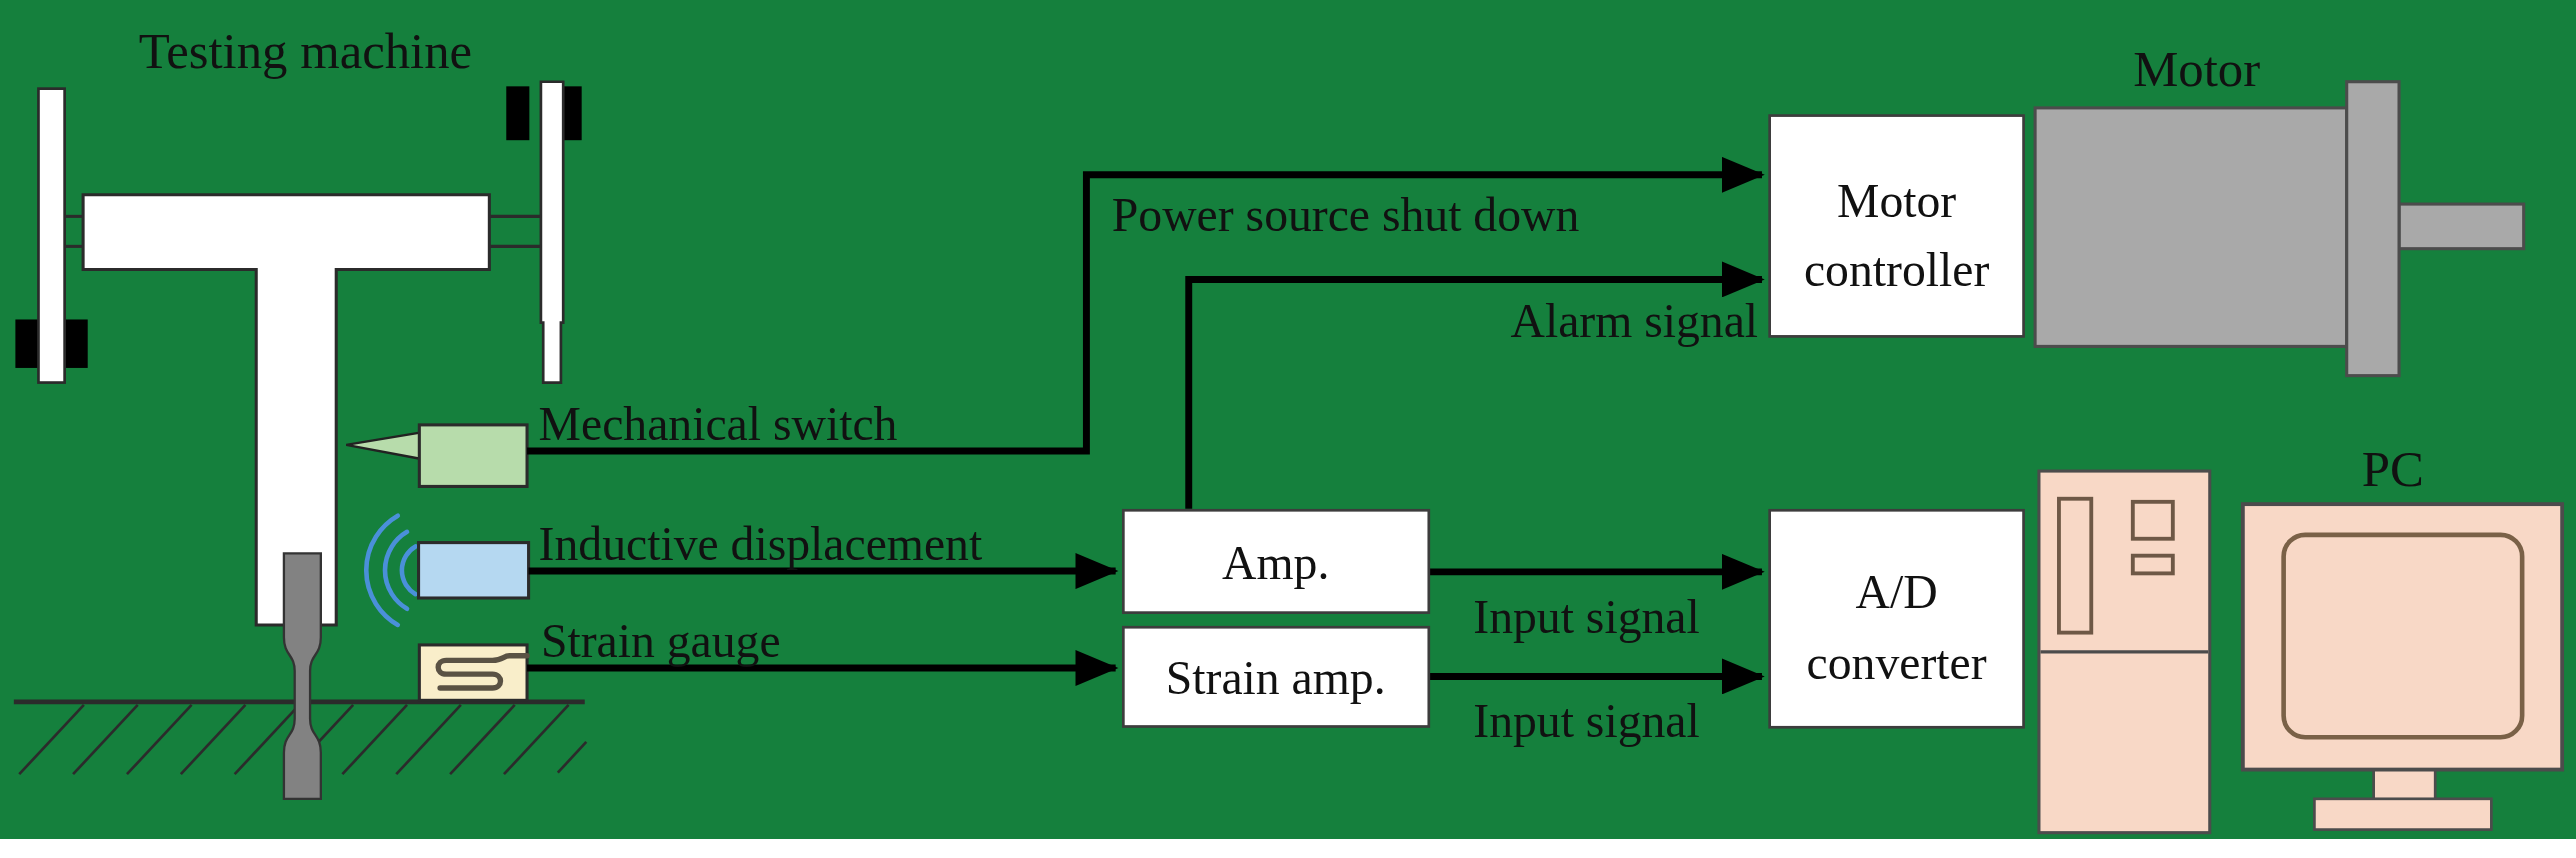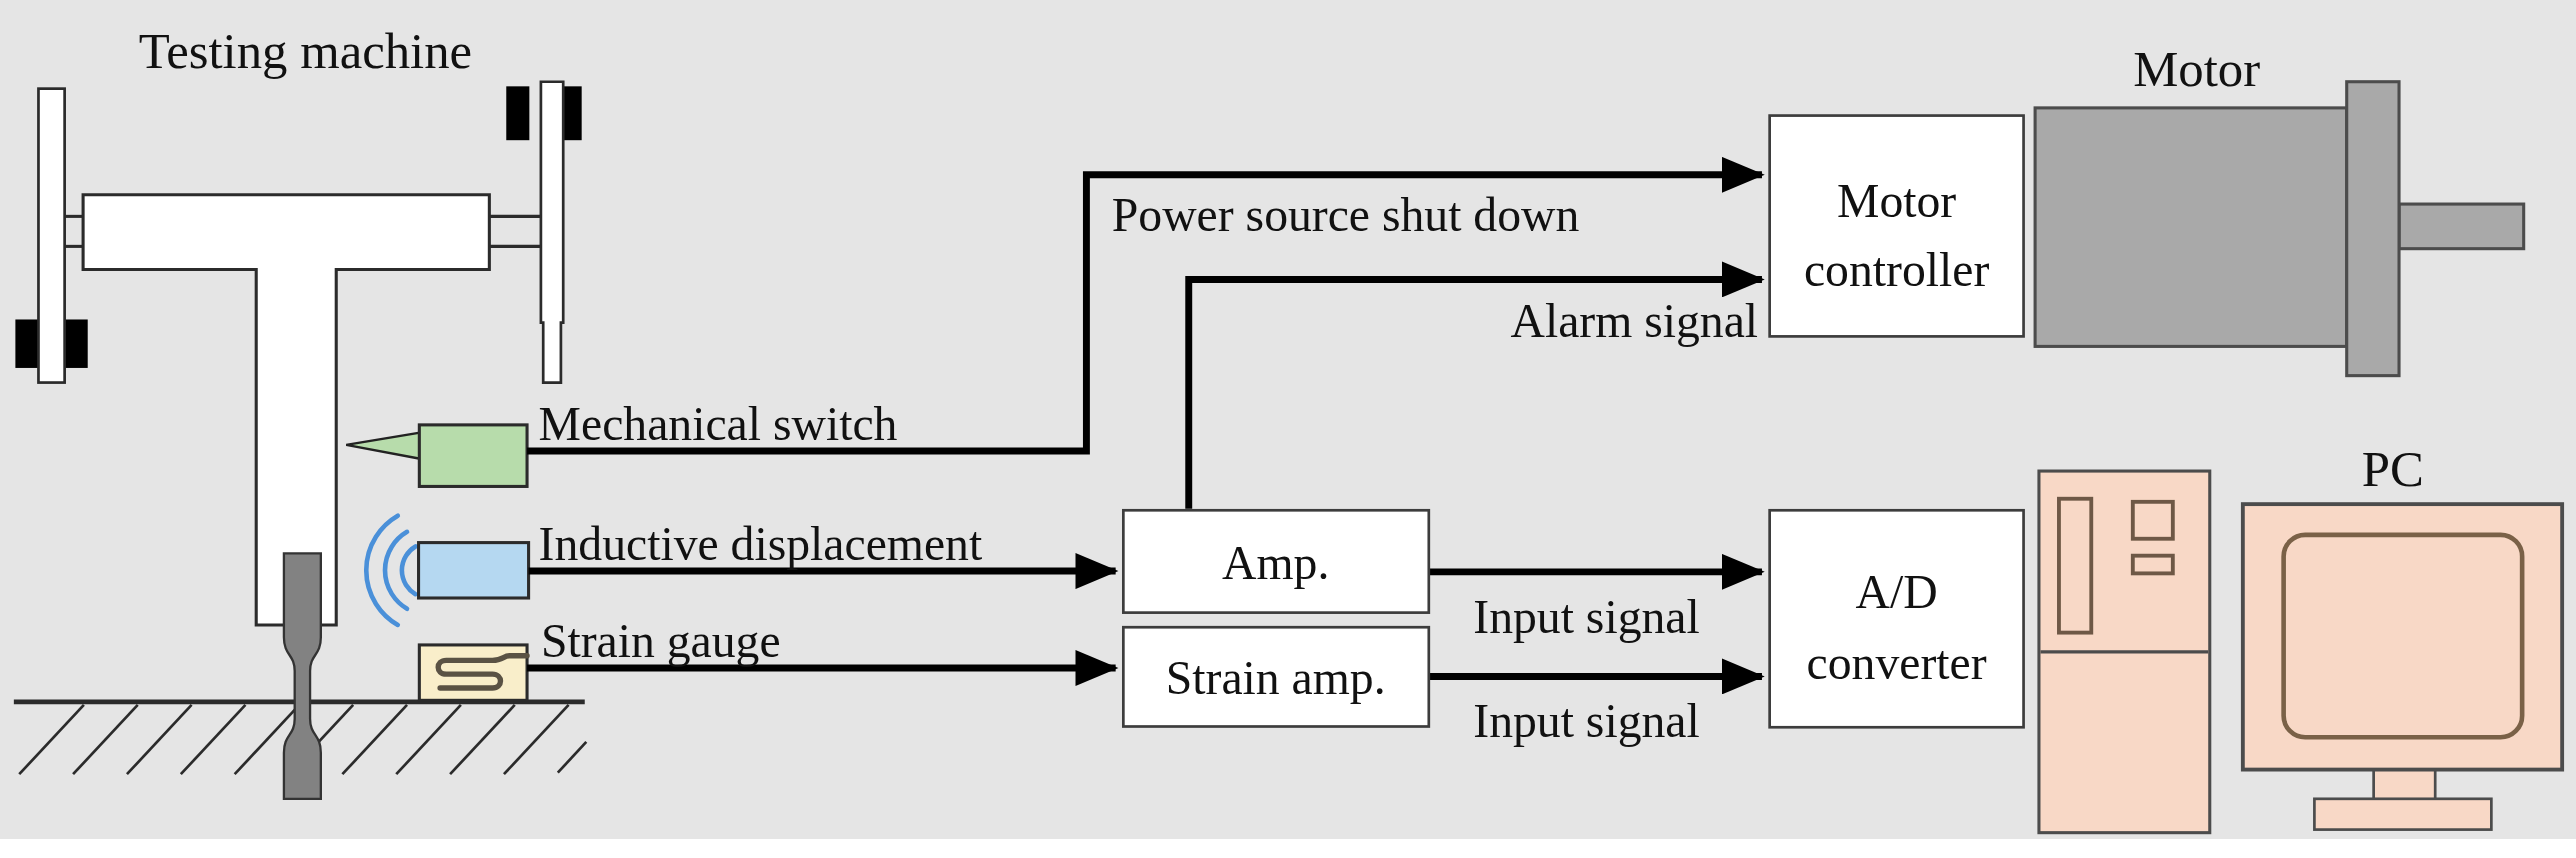--- a/index.html
+++ b/index.html
@@ -1,16 +1,16 @@
 <!DOCTYPE html>
 <html style="font-size:12.3px"><head>
 <meta charset="utf-8">
 <style>
   html,body{margin:0;padding:0;background:#ffffff;}
-  .stage{width:2576px;height:839px;position:relative;background:#e5e5e5;overflow:hidden;text-align:center;}
+  .stage{width:2576px;height:839px;position:relative;background:#15803d;overflow:hidden;text-align:center;}
   .lbl{font-family:"Liberation Serif","DejaVu Serif",serif;fill:#111111;}
   .t66{font-size:66px;}
   .t62{font-size:62px;}
   svg{display:block;}
 </style>
 </head>
 <body>
 
 <div class="stage">
 <svg width="2576" height="859" viewBox="0 0 3348 1116">

